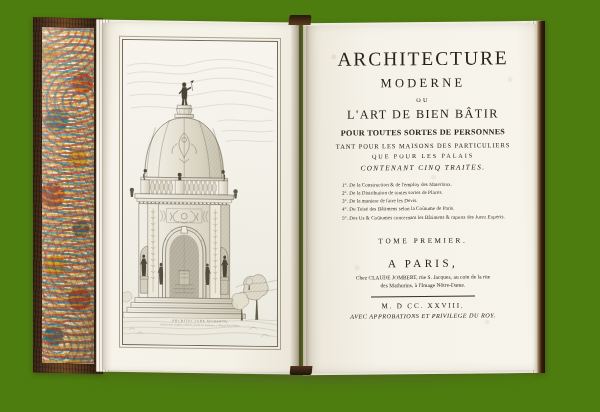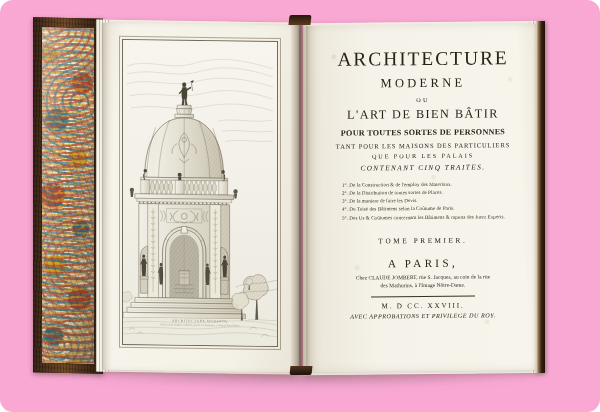--- a/index.html
+++ b/index.html
@@ -1,19 +1,19 @@
 <!DOCTYPE html>
 <html><head>
 <meta charset="utf-8">
 <style>
   html,body{margin:0;padding:0;background:#ffffff;}
   body{width:600px;height:412px;overflow:hidden;
        font-family:"Liberation Serif",serif;}
 
-  .scene{position:relative;width:600px;height:412px;background:#f9a8d4;border-radius:13px;}
+  .scene{position:relative;width:600px;height:412px;background:#4d7c0f;}
 
   
   .book-shadow{position:absolute;left:70px;top:372px;width:470px;height:16px;
     background:radial-gradient(ellipse at 50% 30%,rgba(90,80,70,.30),rgba(90,80,70,0) 72%);
     filter:blur(3px);}
 
   
   .left-board{position:absolute;left:33px;top:18px;width:70px;height:355px;
     transform:skewY(1.1deg);
     background:#3a2417;

